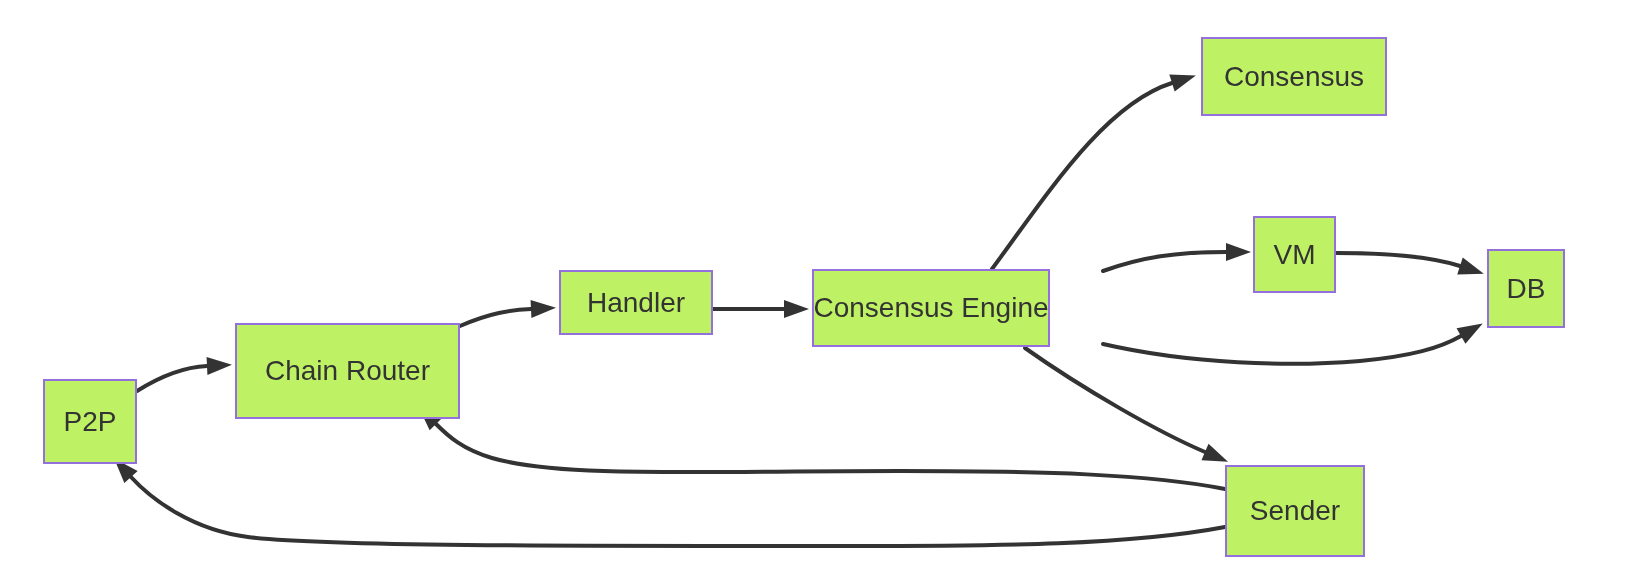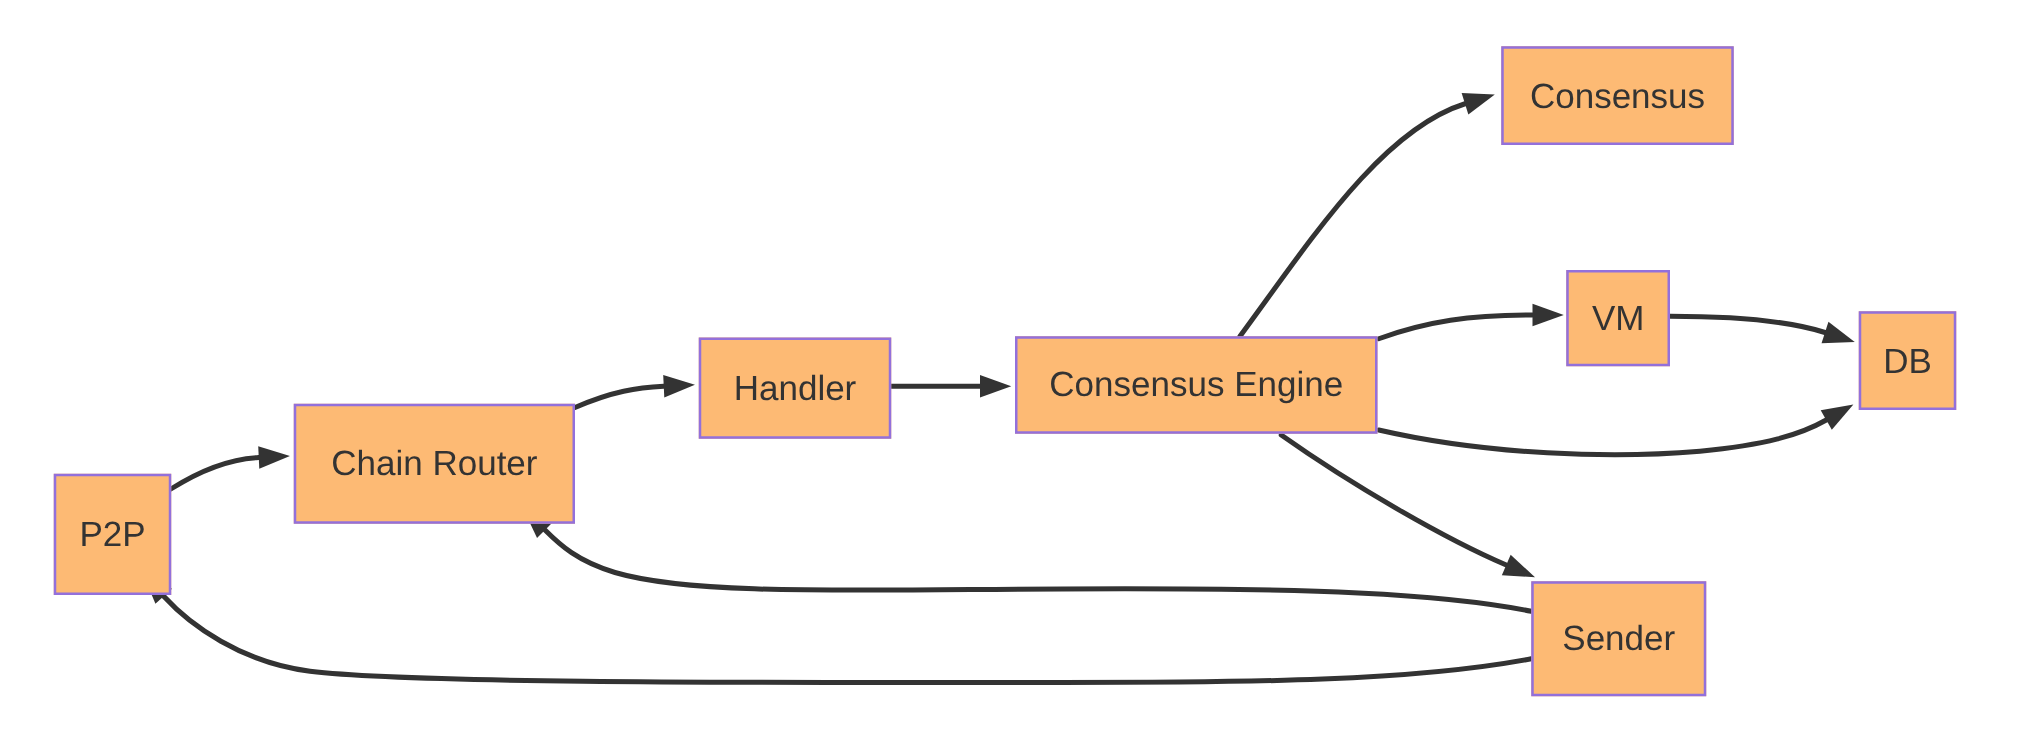--- a/index.html
+++ b/index.html
@@ -24,36 +24,36 @@
   }
   .edge {
     fill: none;
     stroke: #333333;
     stroke-width: 4px;
     stroke-linecap: round;
   }
   .node {
     position: absolute;
     box-sizing: border-box;
-    background: #fdba74;
+    background: #bef264;
     border: 2px solid #9370DB;
     color: #333333;
     display: flex;
     align-items: center;
     justify-content: center;
     font-size: 28px;
     line-height: 1;
     white-space: nowrap;
     text-align: center;
   }
   .node span { display: block; }
-  .node-p2p              { left: 43px;   top: 379px; width: 94px;  height: 97px; }
+  .node-p2p              { left: 43px;   top: 379px; width: 94px;  height: 85px; }
   .node-chain-router     { left: 235px;  top: 323px; width: 225px; height: 96px; }
-  .node-handler          { left: 559px;  top: 270px; width: 154px; height: 81px; }
-  .node-consensus-engine { left: 812px;  top: 269px; width: 290px; height: 78px; }
+  .node-handler          { left: 559px;  top: 270px; width: 154px; height: 65px; }
+  .node-consensus-engine { left: 812px;  top: 269px; width: 238px; height: 78px; }
   .node-consensus        { left: 1201px; top: 37px;  width: 186px; height: 79px; }
   .node-vm               { left: 1253px; top: 216px; width: 83px;  height: 77px; }
   .node-db               { left: 1487px; top: 249px; width: 78px;  height: 79px; }
   .node-sender           { left: 1225px; top: 465px; width: 140px; height: 92px; }
 </style>
 </head>
 <body>
 
 <div id="canvas">
 

